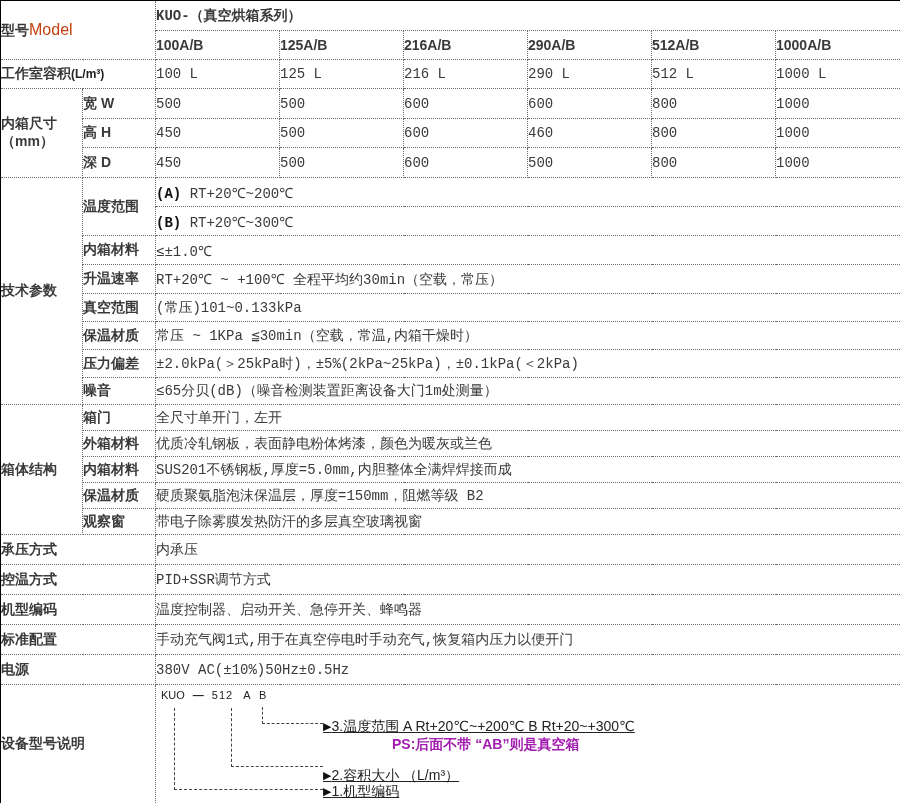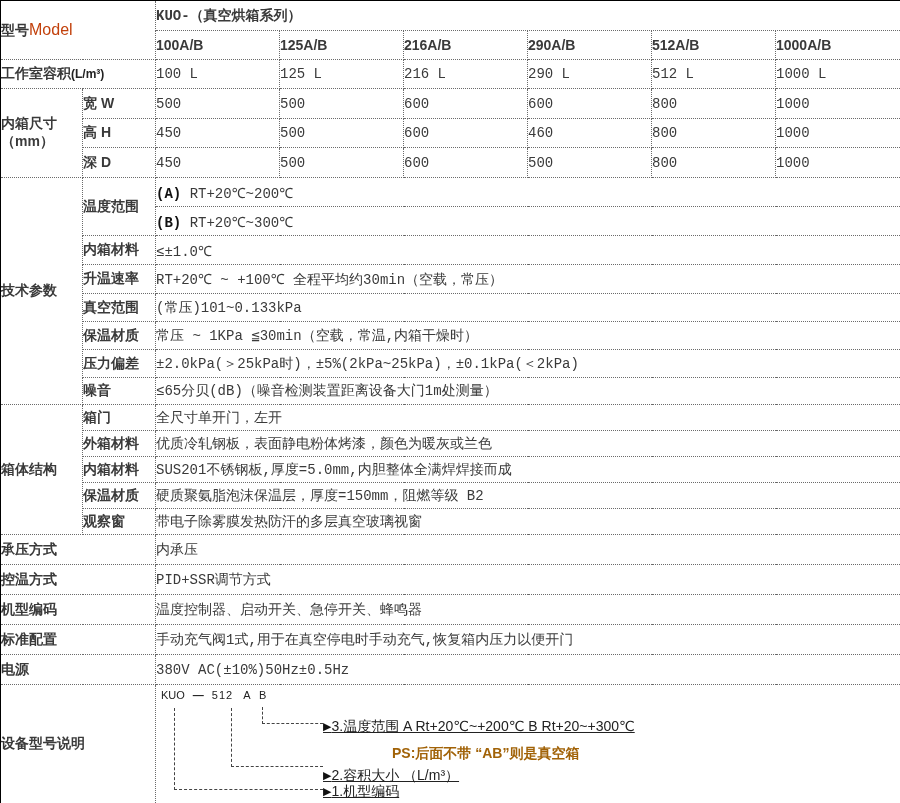--- a/index.html
+++ b/index.html
@@ -221,21 +221,21 @@
 
         <div class="vline" style="left:75px;top:23px;height:59px"></div>
         <div class="hline" style="left:75px;top:81px;width:92px"></div>
 
         <div class="vline" style="left:106px;top:22px;height:17px"></div>
         <div class="hline" style="left:106px;top:38px;width:61px"></div>
 
         <div class="ditem" style="left:167px;top:31px">
           <span class="arrow">▶</span><span>3.温度范围 A Rt+20℃~+200℃  B Rt+20~+300℃</span>
         </div>
-        <div class="ps" id="ps-note" style="left: 188px; top: 60px; color: #a16207; padding-left: 48px;">PS:后面不带 “AB”则是真空箱</div>
+        <div class="ps" id="ps-note" style="left: 188px; top: 51px; color: #a21caf; padding-left: 48px;">PS:后面不带 “AB”则是真空箱</div>
         <div class="ditem" style="left:167px;top:80px">
           <span class="arrow">▶</span><span>2.容积大小 （L/m³）</span>
         </div>
         <div class="ditem" style="left:167px;top:96px">
           <span class="arrow">▶</span><span>1.机型编码</span>
         </div>
       </div>
     </td>
   </tr>
 </tbody>

